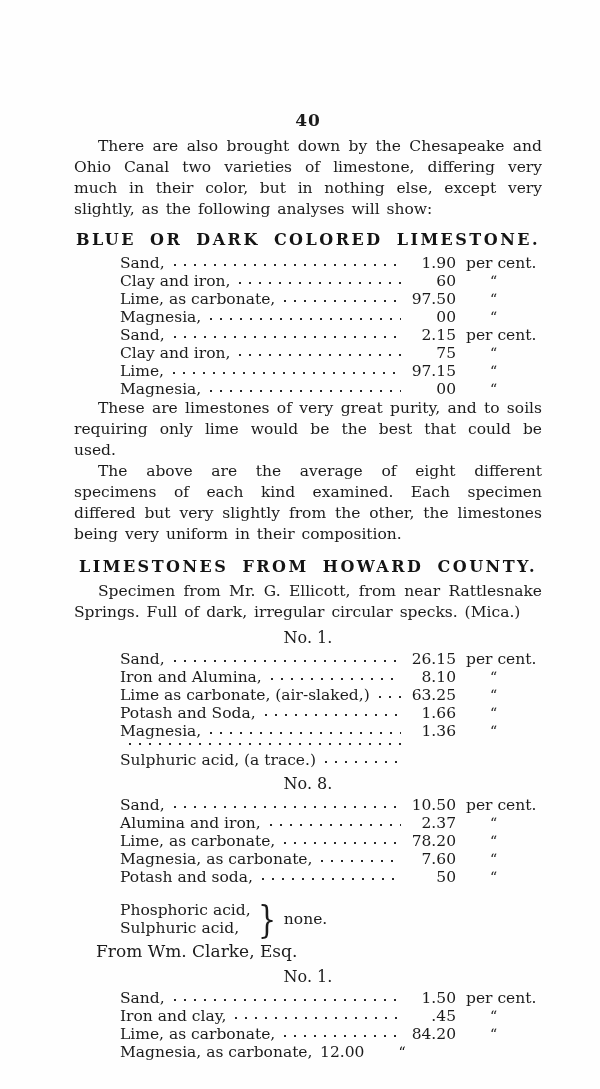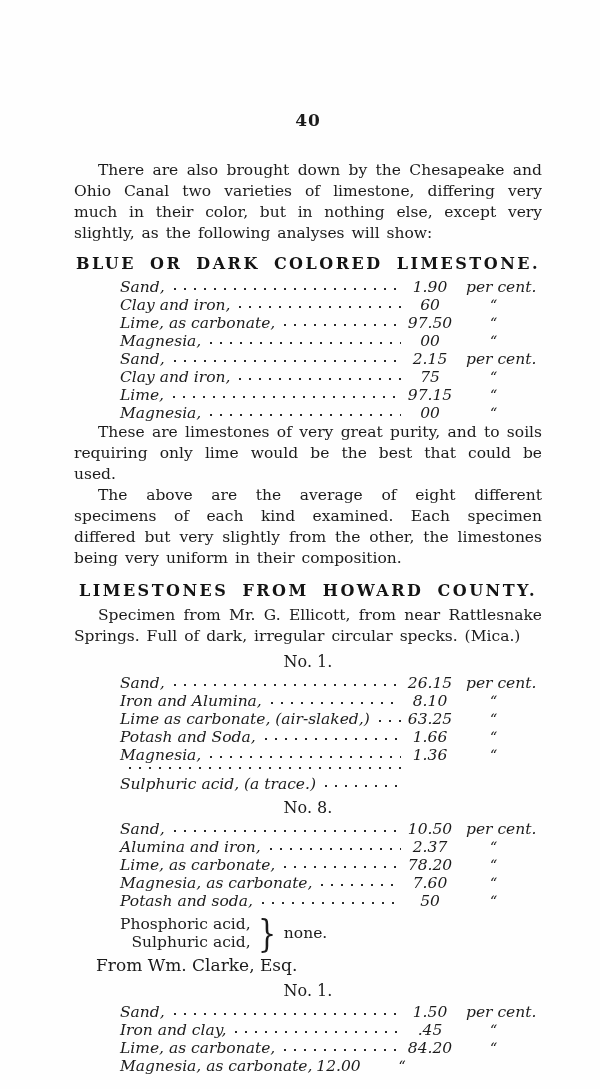--- a/index.html
+++ b/index.html
@@ -12,21 +12,21 @@
     font-family: "DejaVu Serif", "Liberation Serif", serif;
   }
   .page {
     padding: 110px 58px 0 74px; 
   }
   .page-number {
     text-align: center;
     font-weight: 700;
     font-size: 17px;
     letter-spacing: 1px;
-    margin-bottom: 30px;
+    margin-bottom: 6px;
   }
   p.body-par {
     margin: 0;
     text-align: justify;
     text-indent: 24px;
     font-size: 15.5px;
     line-height: 21px;
     word-spacing: 2px;
   }
   .shead {
@@ -36,50 +36,49 @@
     letter-spacing: 2.5px;
     word-spacing: 6px;
     color: #141414;
     margin: 9px 0 5px 0;
   }
   .nohead {
     text-align: center;
     font-size: 16px;
     margin: 5px 0 3px 0;
   }
-  .atable { margin: 0; font-style: italic; }
+  .atable { margin: 0; }
   .trow {
     display: flex;
     align-items: flex-end;
     line-height: 18px;
     font-size: 15.5px;
     padding-left: 46px;
     white-space: nowrap;
   }
   .tlabel { flex: none; }
   .leader {
     flex: 1 1 auto;
     height: 8px;
     margin: 0 3px 3px 3px;
     background-image: radial-gradient(circle, #2a2a2a 1.15px, rgba(0,0,0,0) 1.45px);
     background-size: 10px 8px;
     background-repeat: repeat-x;
     background-position: 2px center;
   }
-  .tvalue { flex: none; width: 52px; text-align: center; }
+  .tvalue { flex: none; width: 52px; text-align: right; }
   .tunit  { flex: none; width: 86px; padding-left: 10px; box-sizing: border-box; }
   .tunit.ditto { padding-left: 34px; font-size: 14px; letter-spacing: -1px; }
   .brace-group {
     display: flex;
     align-items: center;
     padding-left: 46px;
     font-size: 15.5px;
     line-height: 18px;
-    margin-top: 5px;
-    text-align: right;
+    margin-top: 15px;
   }
   .brace-labels { flex: none; }
   .brace-glyph {
     flex: none;
     font-size: 38px;
     font-weight: 400;
     transform: scaleX(0.75);
     margin: 0 1px 0 4px;
     line-height: 36px;
   }

